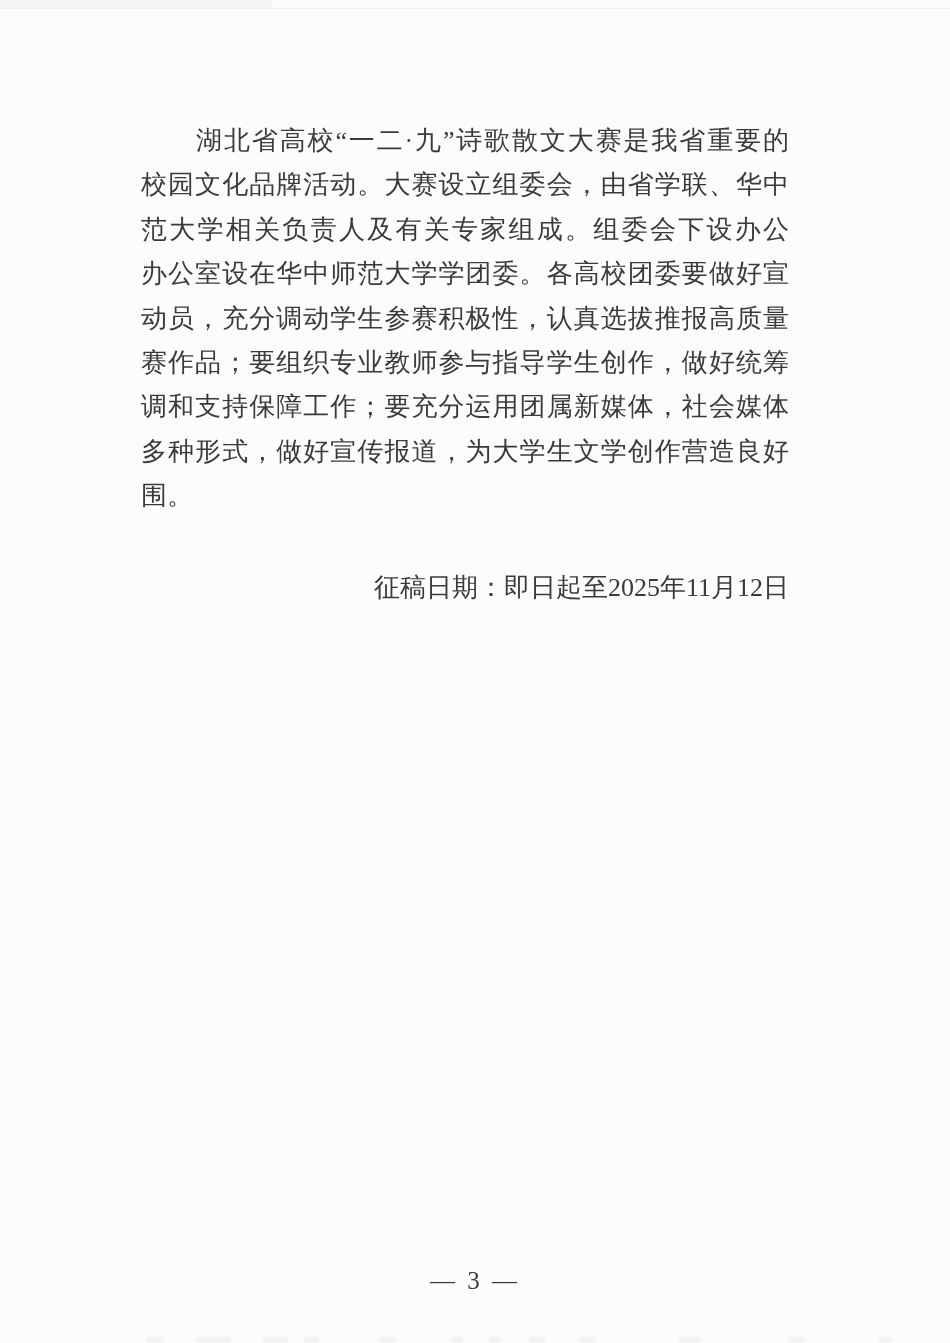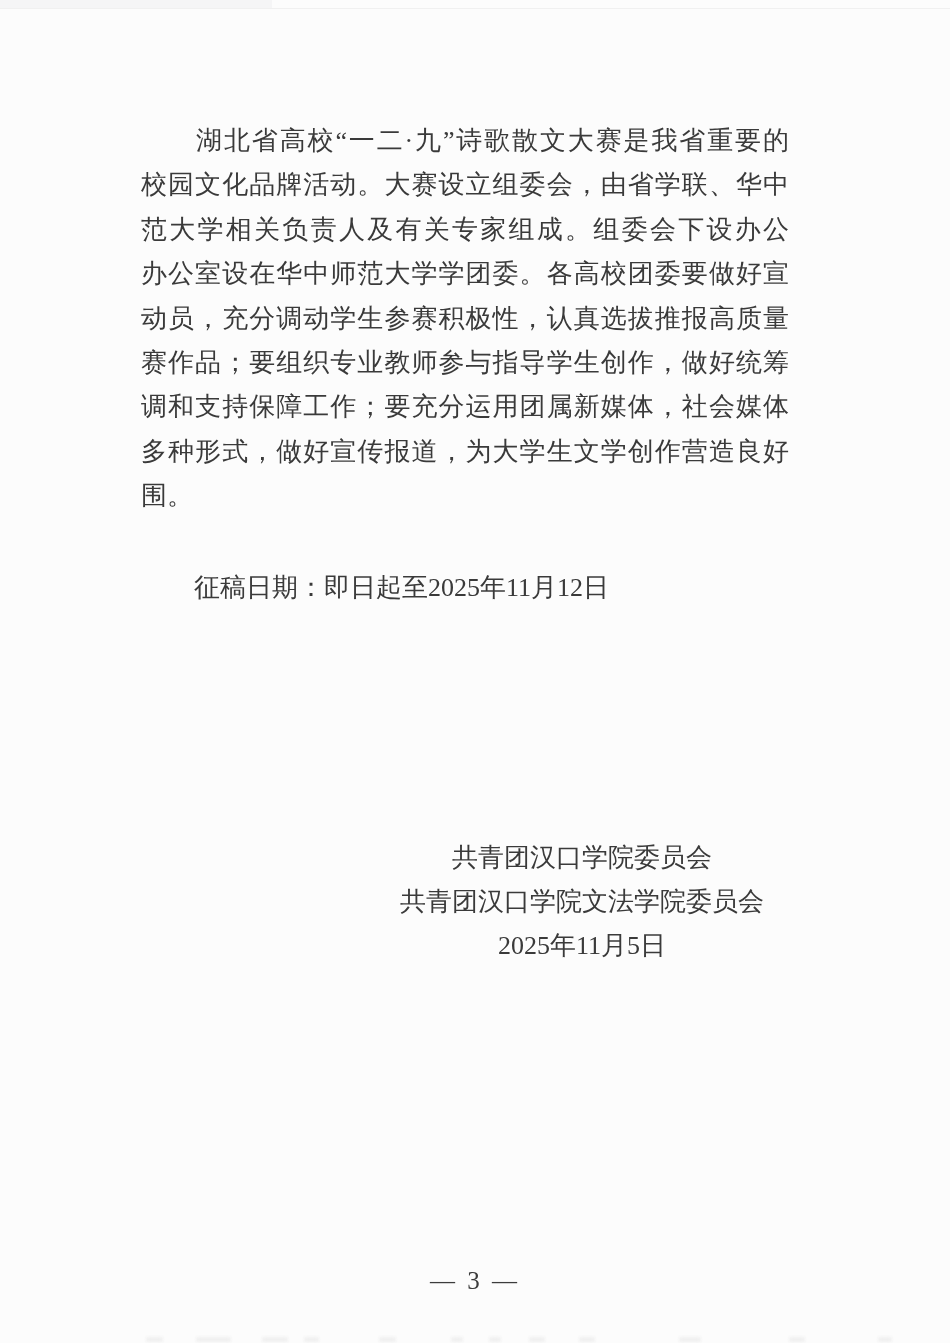--- a/index.html
+++ b/index.html
@@ -45,20 +45,21 @@
   .body-line.first { text-indent: 55px; }
   .body-line.last { text-align: left; text-align-last: left; -moz-text-align-last: left; }
 
   
   .contact-block {
     position: absolute;
     left: 141px; top: 565px;
     width: 648px;
     font-size: 26px;
     line-height: 46px;
+    text-align: right;
   }
   .contact-line { padding-left: 53px; height: 46px; overflow: hidden; white-space: nowrap; }
 
   
   .signature-block {
     position: absolute;
     left: 352px; top: 836px;
     width: 460px;
     text-align: center;
     font-size: 26px;
@@ -107,25 +108,20 @@
     <div class="body-line">赛作品；要组织专业教师参与指导学生创作，做好统筹协</div>
     <div class="body-line">调和支持保障工作；要充分运用团属新媒体，社会媒体等</div>
     <div class="body-line">多种形式，做好宣传报道，为大学生文学创作营造良好氛</div>
     <div class="body-line last">围。</div>
   </div>
 
   <div class="contact-block">
     <div class="contact-line">征稿日期：即日起至2025年11月12日</div>
   </div>
 
-  <div class="signature-block">
-    <div class="signature-line">共青团汉口学院委员会</div>
-    <div class="signature-line">共青团汉口学院文法学院委员会</div>
-    <div class="signature-line">2025年11月5日</div>
-  </div>
 
   <div class="page-number">— 3 —</div>
 
   <div class="bottom-bleed">
     <div class="smudge" style="left:146px; width:17px;"></div>
     <div class="smudge" style="left:196px; width:35px;"></div>
     <div class="smudge" style="left:262px; width:26px;"></div>
     <div class="smudge" style="left:304px; width:15px;"></div>
     <div class="smudge" style="left:379px; width:17px;"></div>
     <div class="smudge" style="left:451px; width:12px;"></div>

